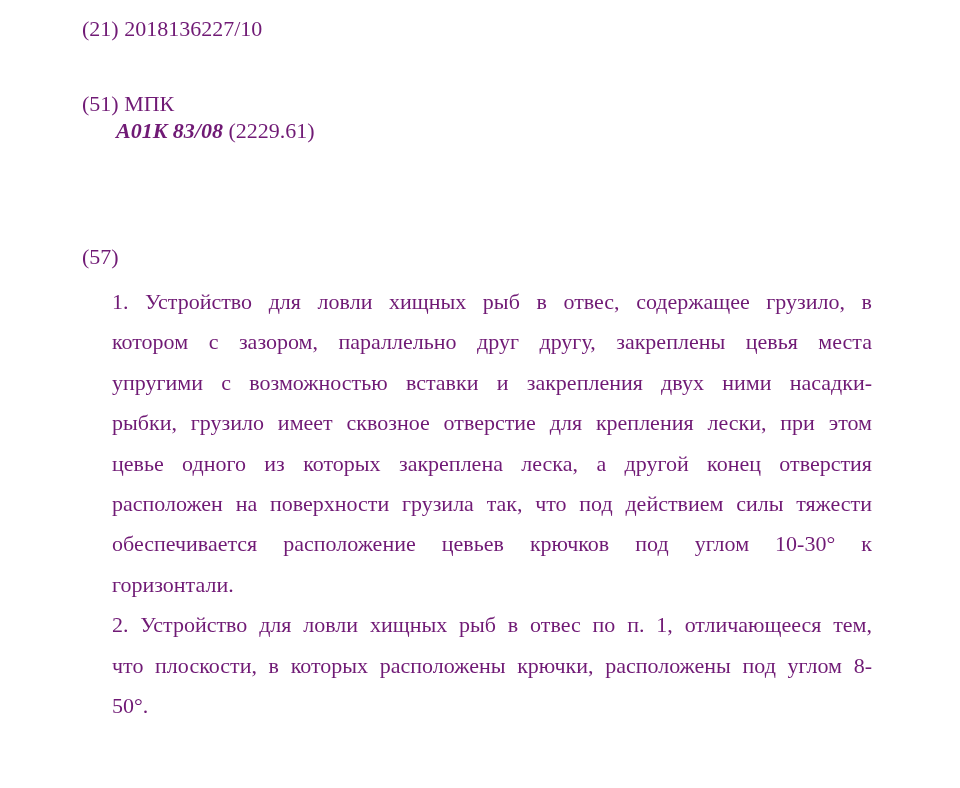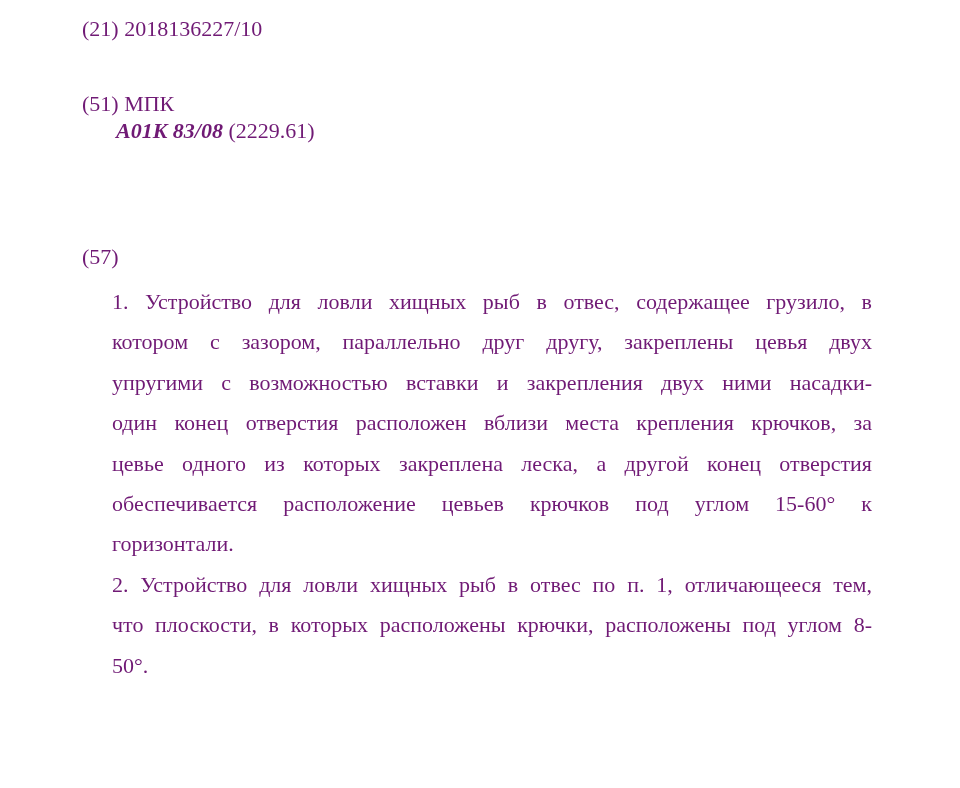--- a/index.html
+++ b/index.html
@@ -73,24 +73,25 @@
     <span class="ipc-class">A01K 83/08 </span>
     <span class="ipc-version">(2229.61)</span>
   </div>
 
   <div class="field" id="field-57">
     <span class="code">(57) </span>
   </div>
 
   <div class="claims">
     <div class="jline">1. Устройство для ловли хищных рыб в отвес, содержащее грузило, в</div>
-    <div class="jline">котором с зазором, параллельно друг другу, закреплены цевья двух</div>
+    <div class="jline">котором с зазором, параллельно друг другу, закреплены цевья места</div>
     <div class="jline">упругими с возможностью вставки и закрепления двух ними насадки-</div>
-    <div class="jline">один конец отверстия расположен вблизи места крепления крючков, за</div>
+    <div class="jline">рыбки, грузило имеет сквозное отверстие для крепления лески, при этом</div>
     <div class="jline">цевье одного из которых закреплена леска, а другой конец отверстия</div>
-    <div class="jline">обеспечивается расположение цевьев крючков под углом 15-60° к</div>
+    <div class="jline">расположен на поверхности грузила так, что под действием силы тяжести</div>
+    <div class="jline">обеспечивается расположение цевьев крючков под углом 10-30° к</div>
     <div class="jline end">горизонтали.</div>
     <div class="jline">2. Устройство для ловли хищных рыб в отвес по п. 1, отличающееся тем,</div>
     <div class="jline">что плоскости, в которых расположены крючки, расположены под углом 8-</div>
     <div class="jline end">50°.</div>
   </div>
 
 </div>
 
 </body></html>

